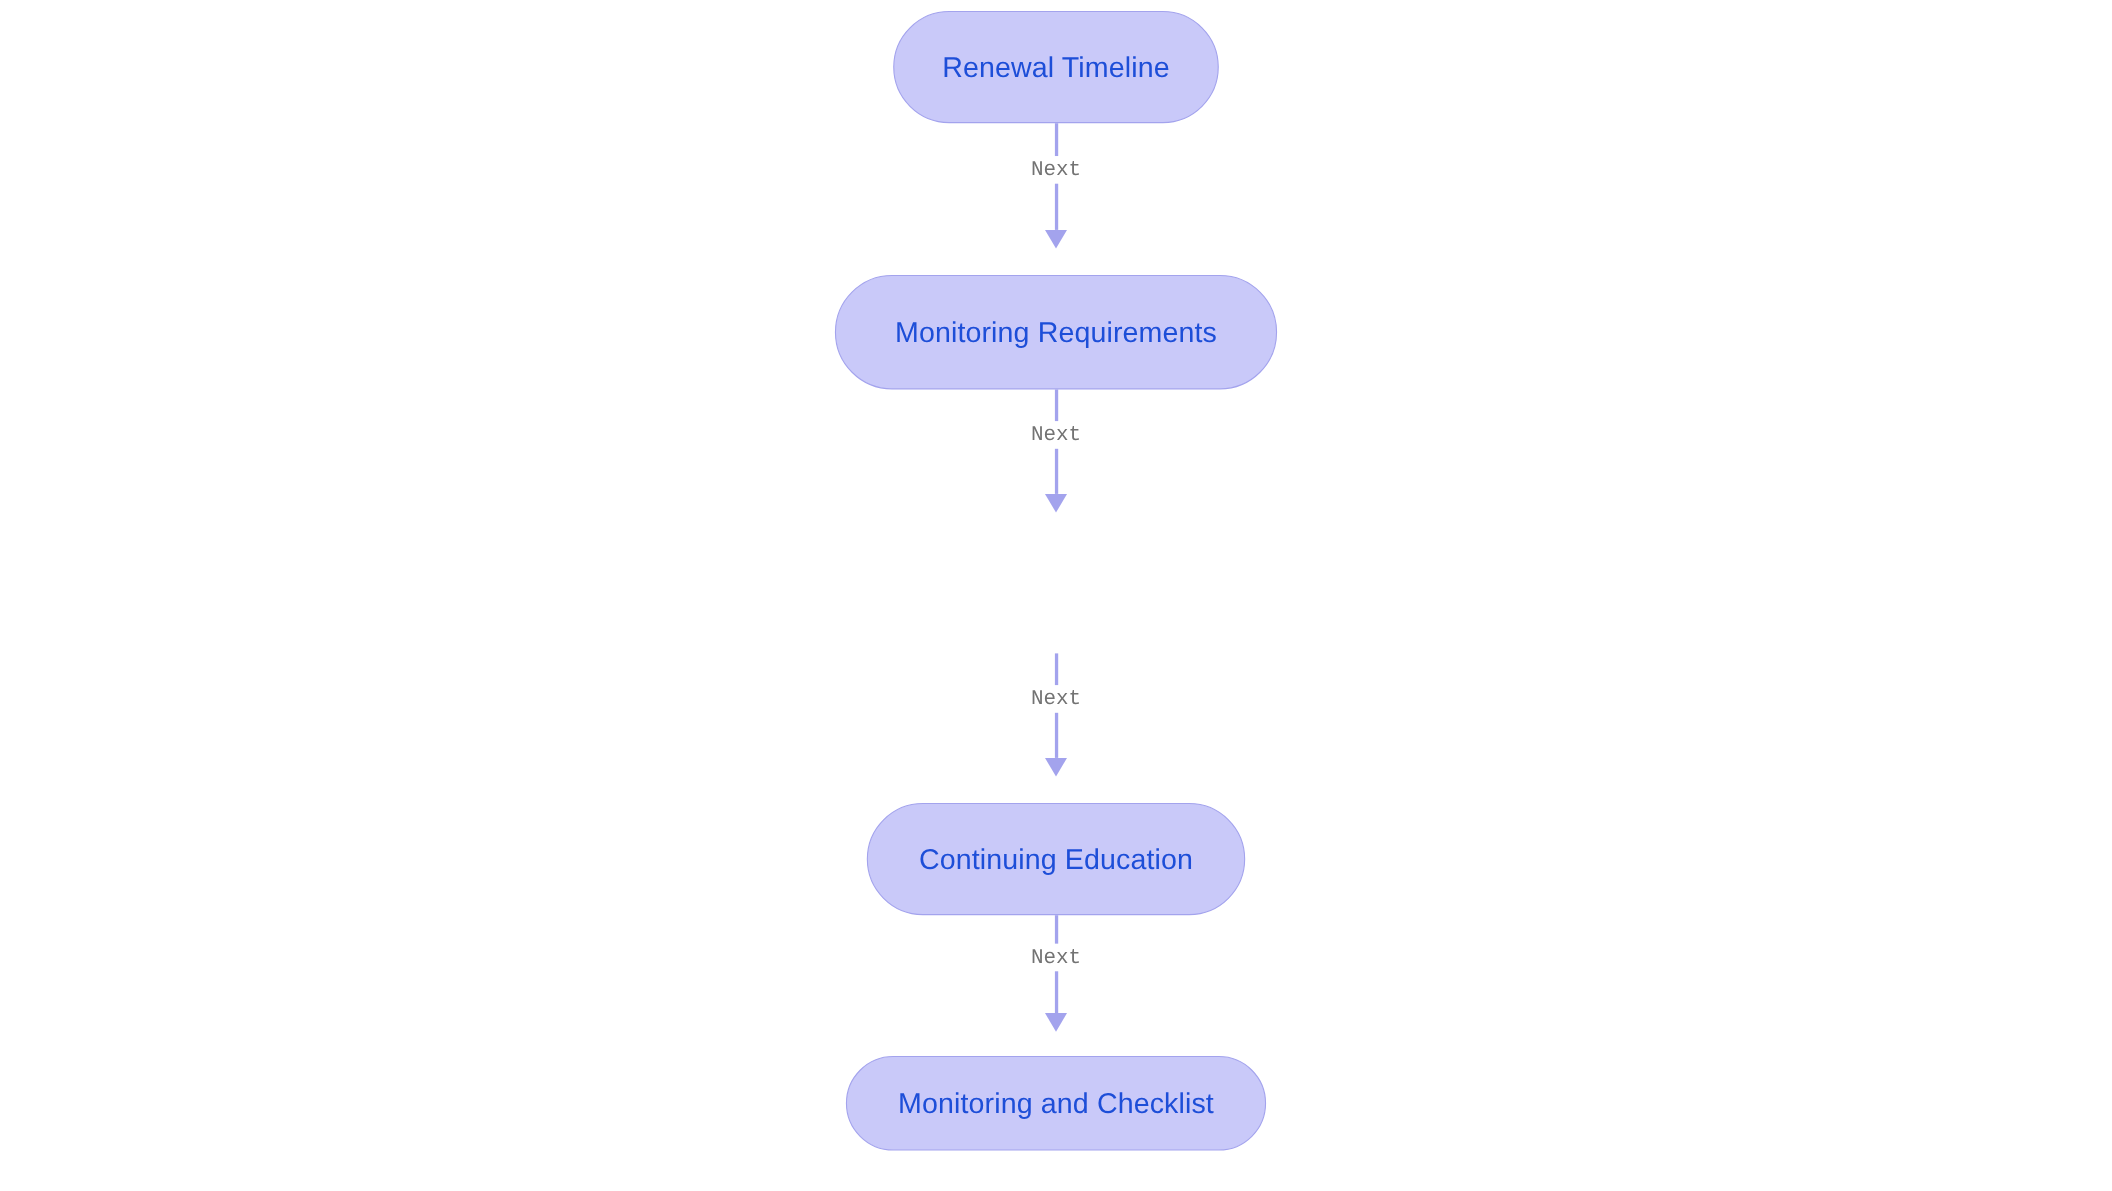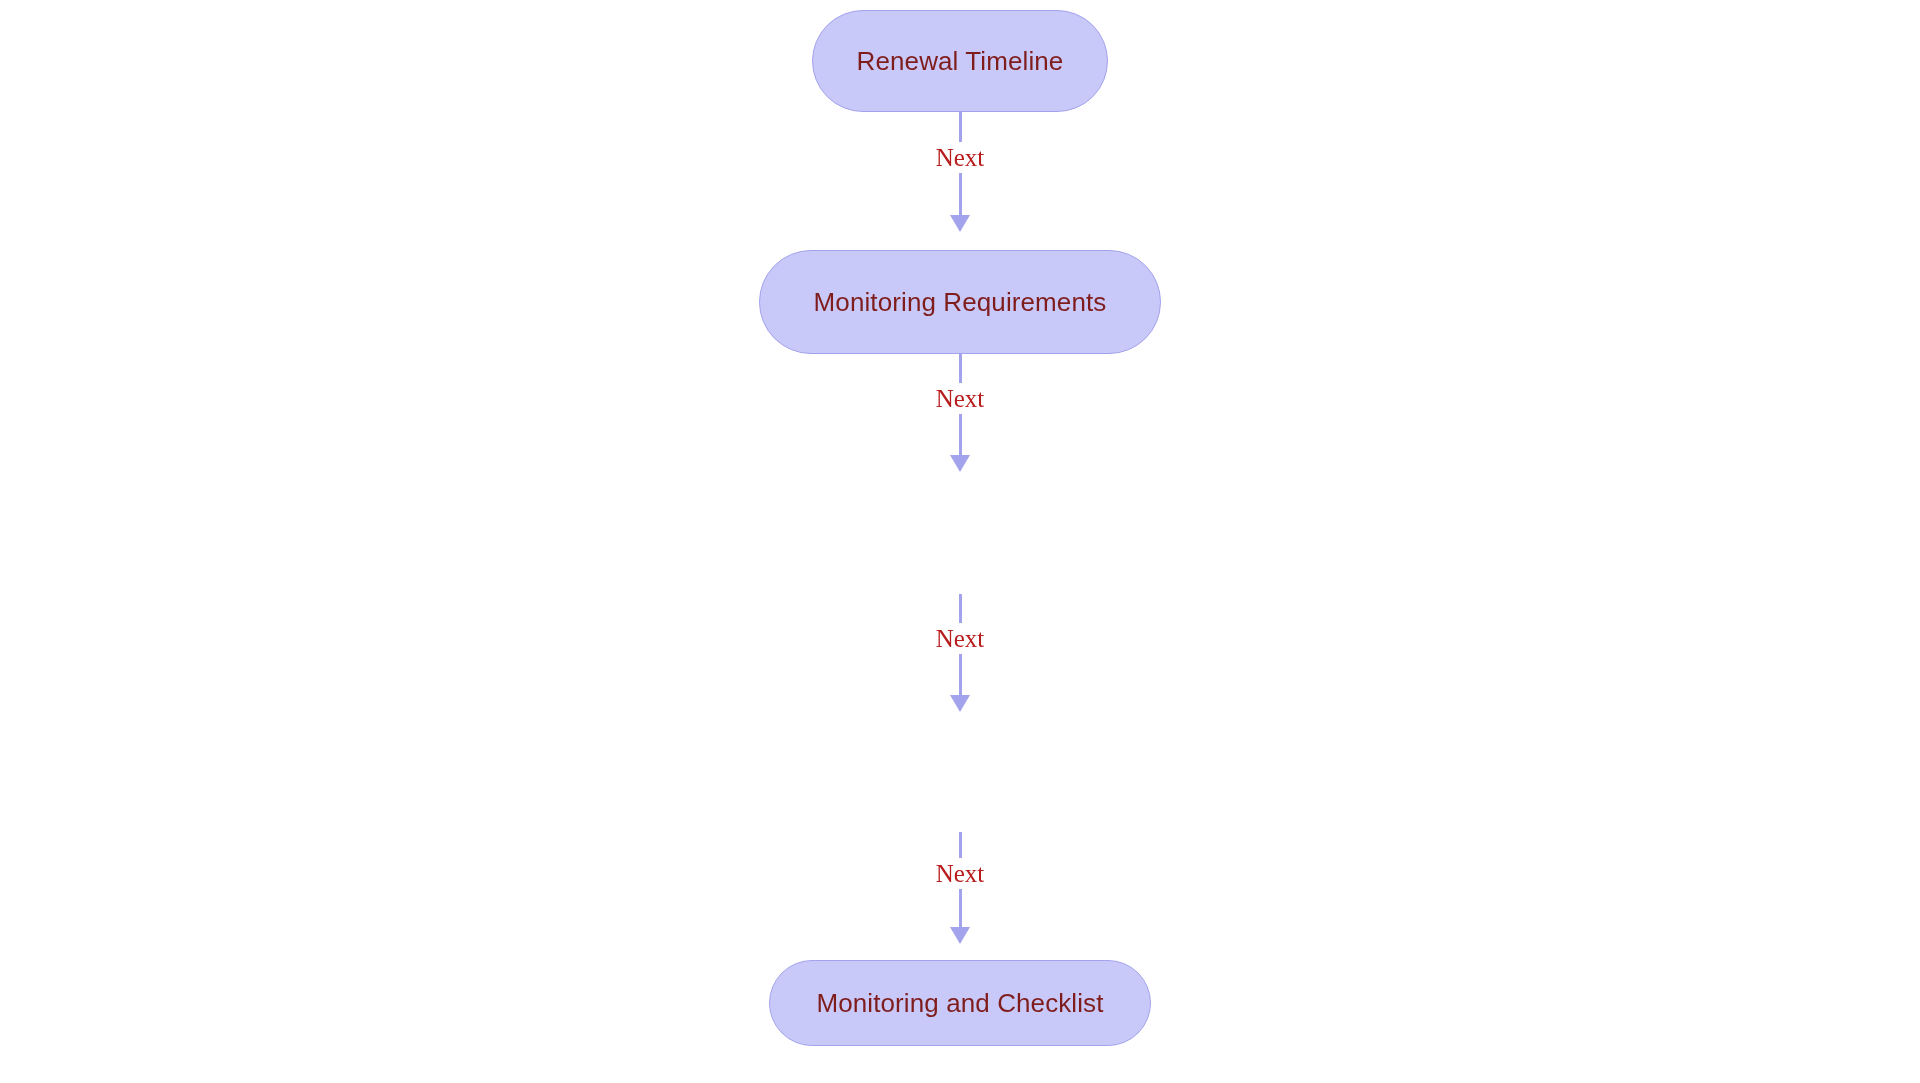--- a/index.html
+++ b/index.html
@@ -39,21 +39,21 @@
     display: flex;
     align-items: center;
     justify-content: center;
     background: #c9c9f9;
     border: 1.6px solid #a3a3ed;
     border-radius: 9999px;
     white-space: nowrap;
   }
 
   .node-label {
-    color: #7f1d1d;
+    color: #1d4ed8;
     font-family: "Liberation Sans", sans-serif;
     font-size: 26px;
     font-weight: 400;
     letter-spacing: 0.1px;
     line-height: 1;
     text-align: left;
   }
 
   
   .node-1 { top: 10px;  width: 296px; height: 102px; margin-left: 0px; }
@@ -74,23 +74,23 @@
     pointer-events: none;
   }
 
   .edge-line-top,
   .edge-line-bottom {
     width: 3px;
     background: #a3a3ed;
   }
 
   .edge-label {
-    color: #b91c1c;
-    font-family: Liberation Serif, serif;
-    font-size: 25px;
+    color: #737373;
+    font-family: Liberation Mono, monospace;
+    font-size: 19px;
     font-weight: 400;
     line-height: 1;
     background: #ffffff;
     padding: 3px 9px;
     text-align: center;
   }
 
   .edge-arrowhead {
     width: 0;
     height: 0;
@@ -143,20 +143,23 @@
     </div>
 
 
     <div class="edge edge-3">
       <div class="edge-line-top"></div>
       <div class="edge-label">Next</div>
       <div class="edge-line-bottom"></div>
       <div class="edge-arrowhead"></div>
     </div>
 
+    <div class="node node-4">
+      <span class="node-label">Continuing Education</span>
+    </div>
 
     <div class="edge edge-4">
       <div class="edge-line-top"></div>
       <div class="edge-label">Next</div>
       <div class="edge-line-bottom"></div>
       <div class="edge-arrowhead"></div>
     </div>
 
     <div class="node node-5">
       <span class="node-label">Monitoring and Checklist</span>

